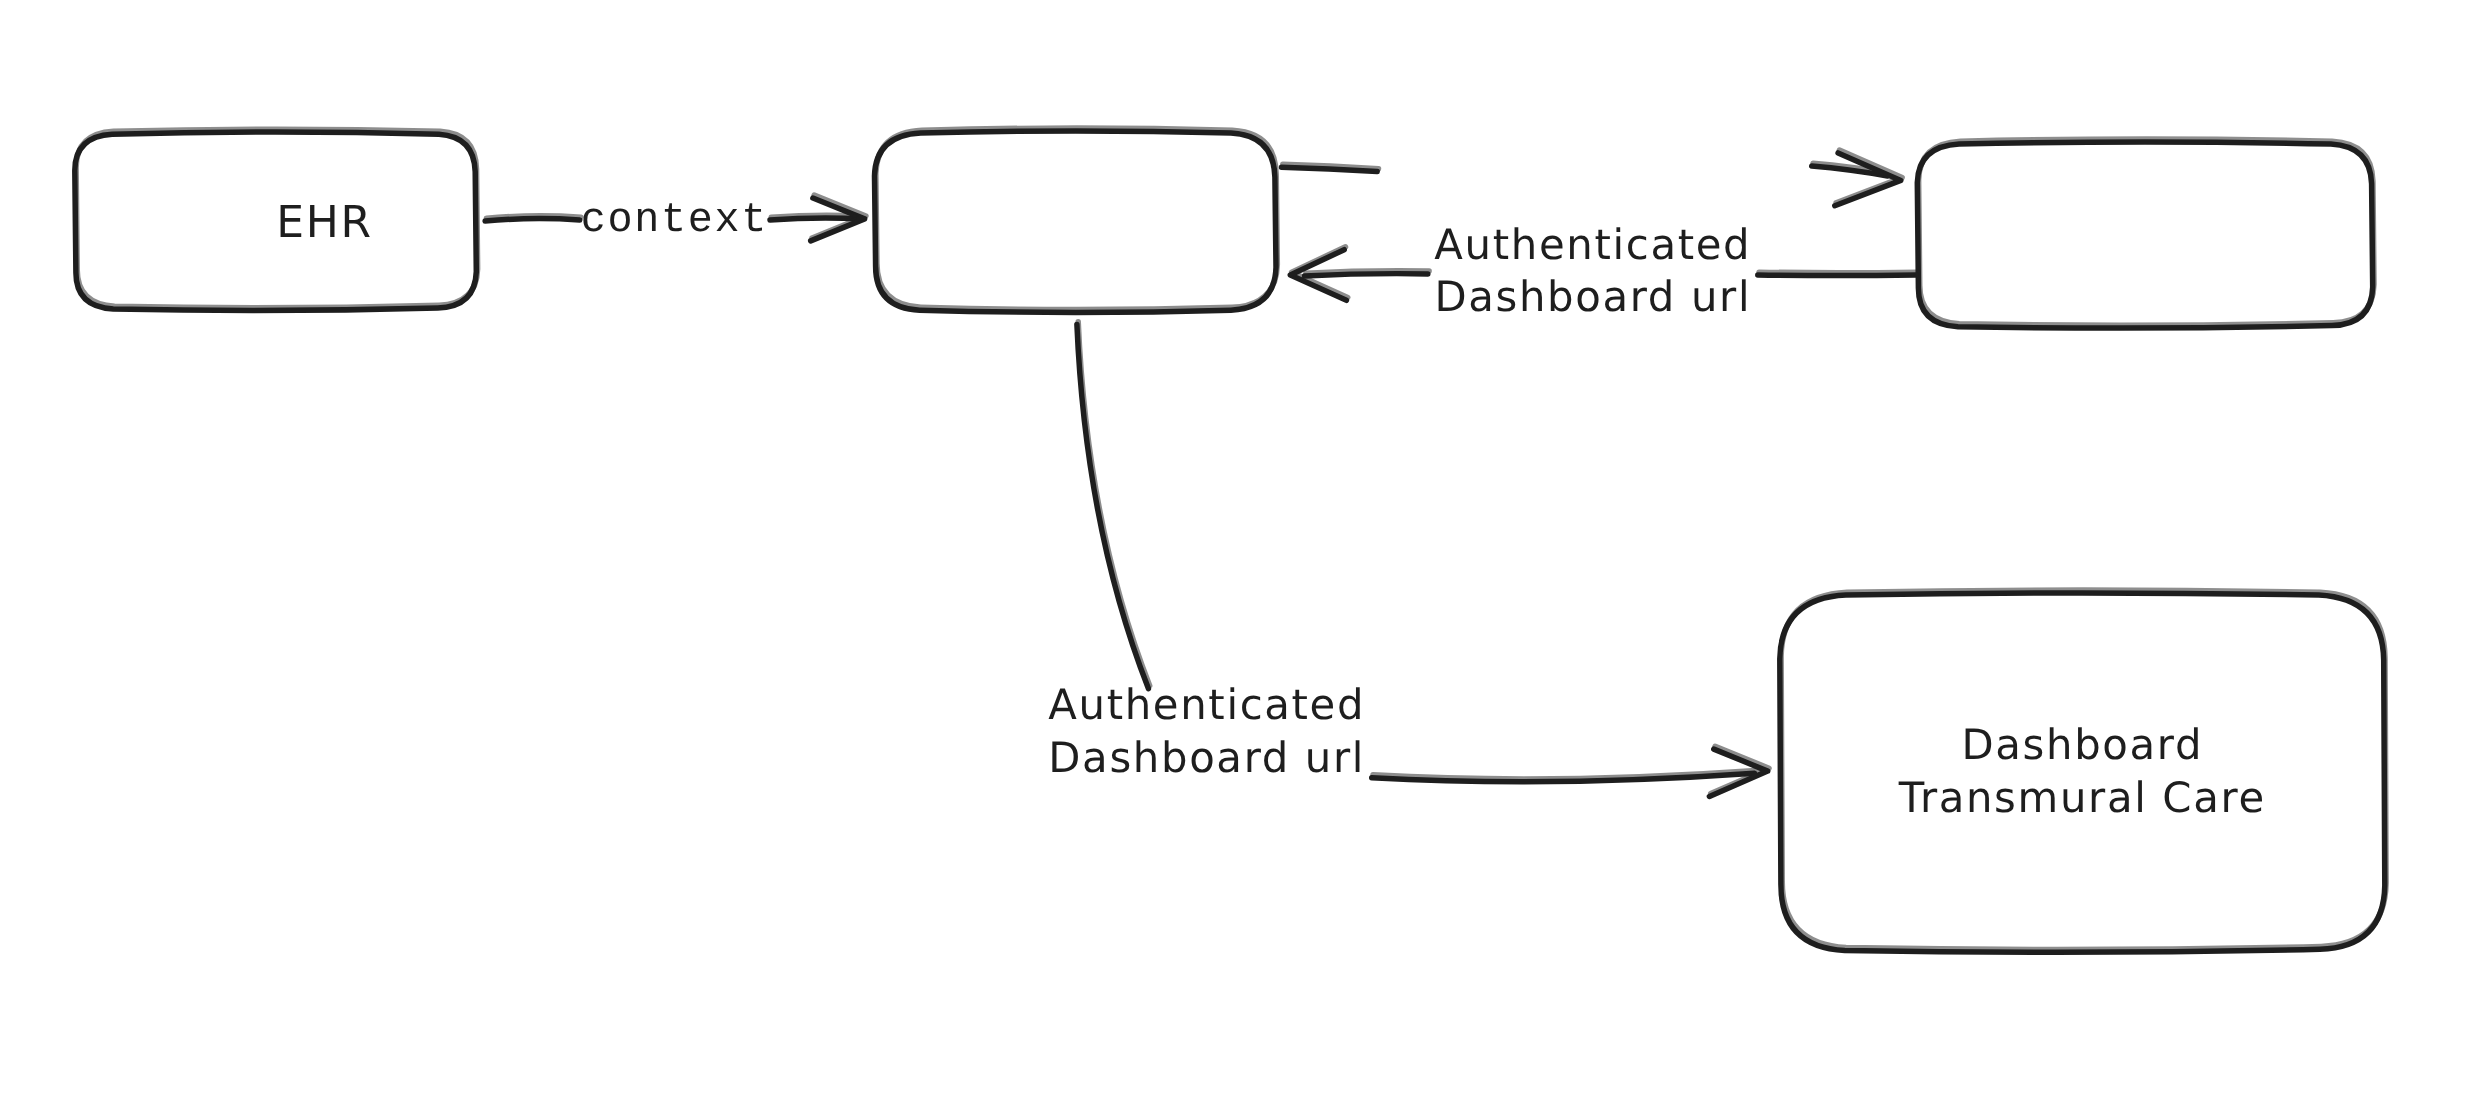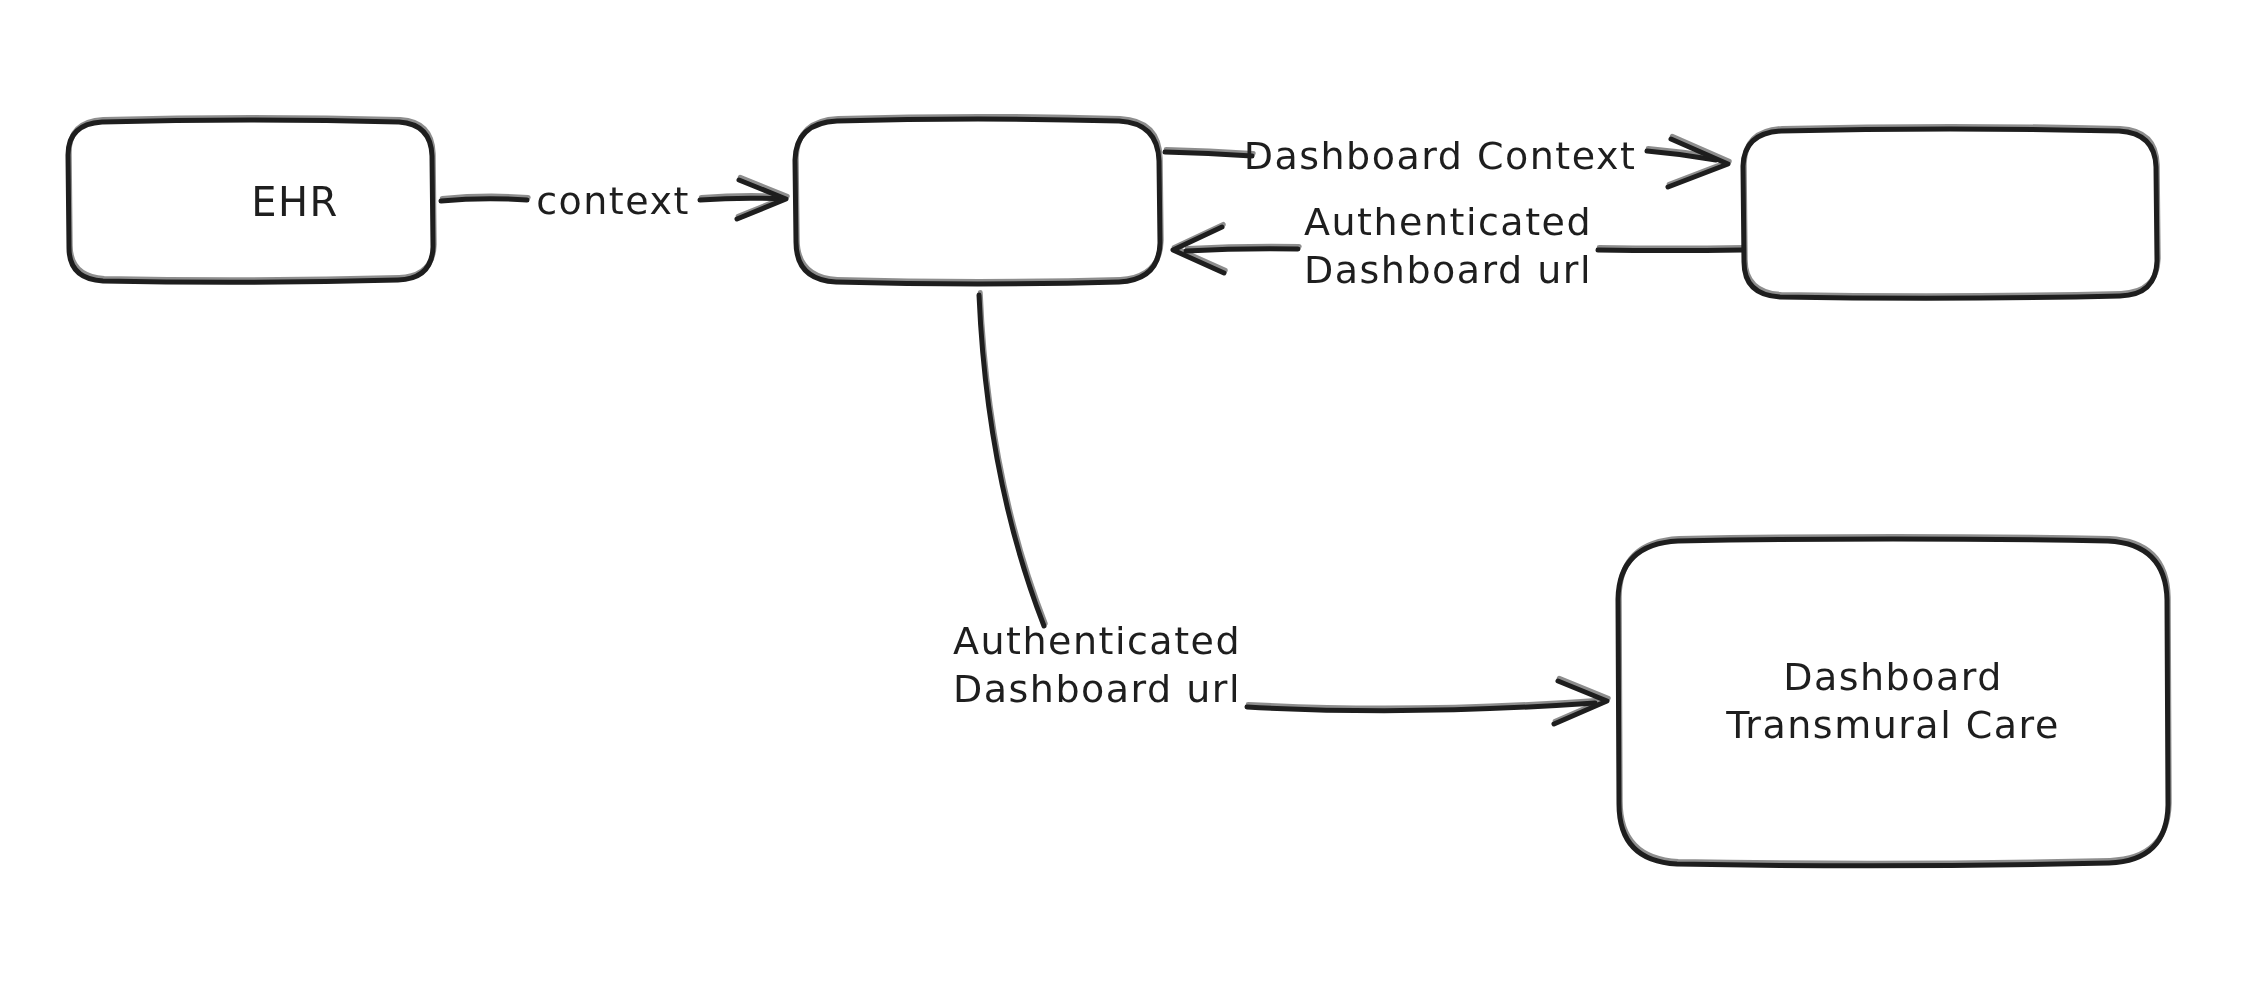--- a/index.html
+++ b/index.html
@@ -88,23 +88,22 @@
 
   <div class="label label--lg" style="left:250px; top:202px;">EHR</div>
 
 
 
   <div class="label" style="left:1893px; top:701px;">
     <span>Dashboard</span>
     <span>Transmural Care</span>
   </div>
 
-  <div class="label" style="left:613px; top:201px;">context</div>
+  <div class="label" style="left:613px; top:201px;font-family:Liberation Mono, monospace;">context</div>
 
-  <div class="label" style="left:1440px; top:156px;">Dashboard Context</div>
 
   <div class="label" style="left:1448px; top:246px;">
     <span>Authenticated</span>
     <span>Dashboard url</span>
   </div>
 
   <div class="label" style="left:1097px; top:665px;">
     <span>Authenticated</span>
     <span>Dashboard url</span>
   </div>

